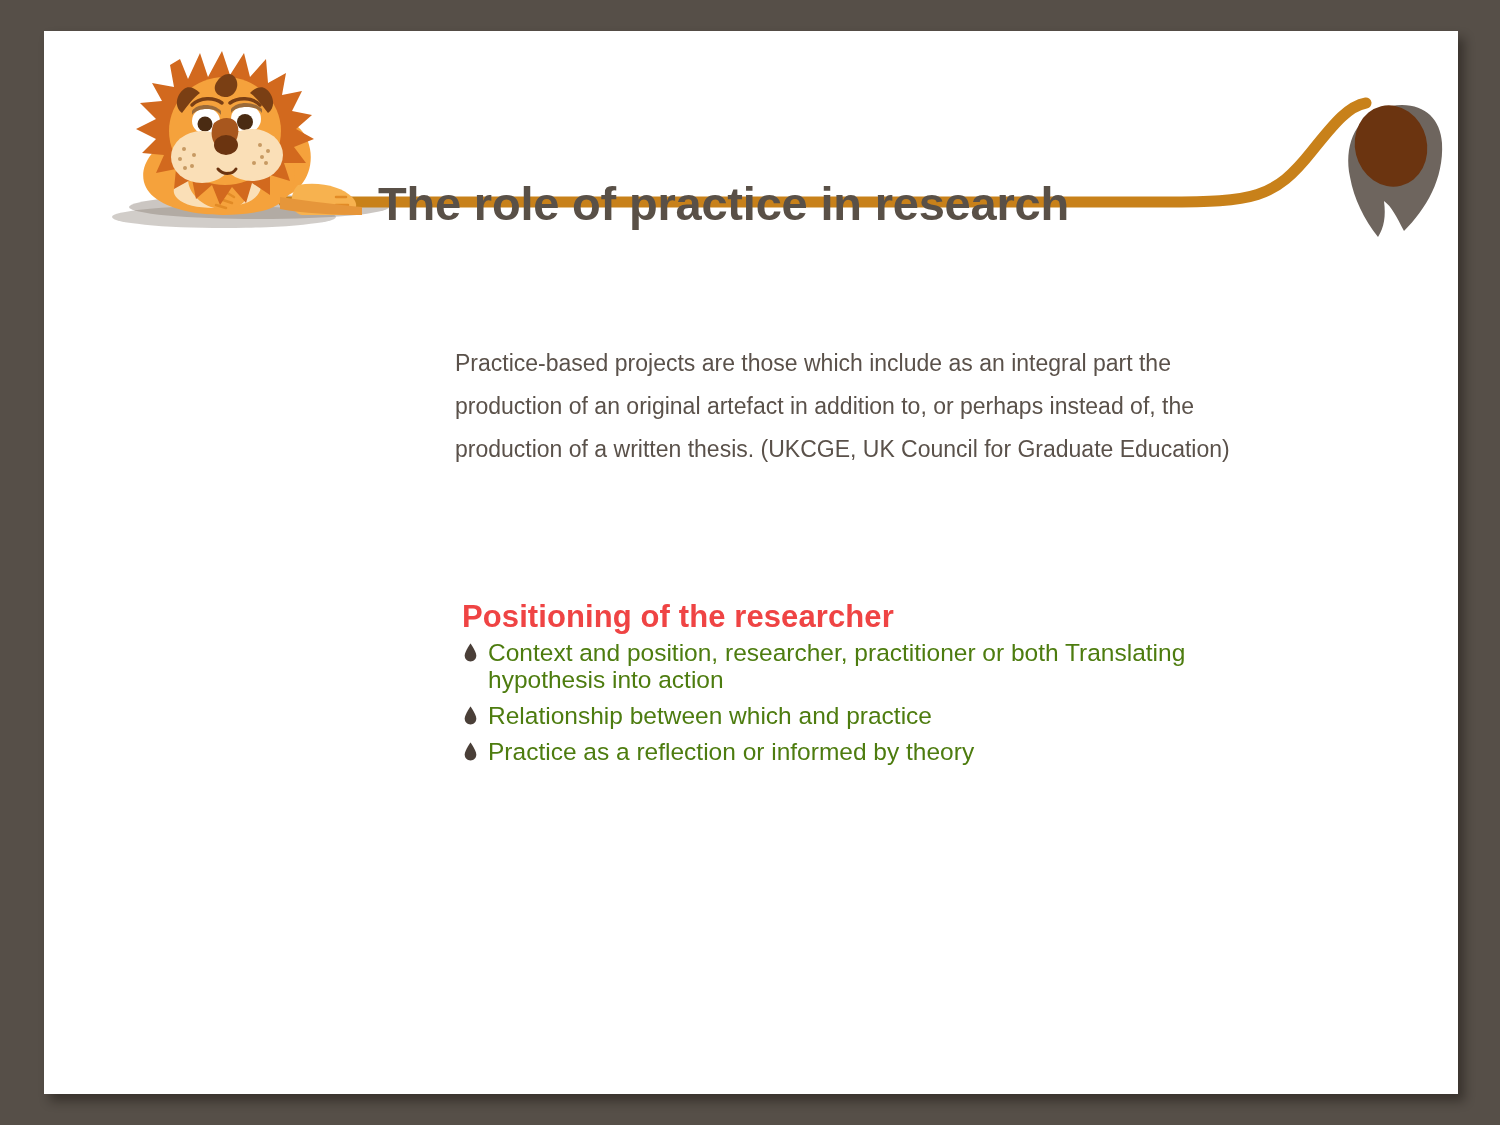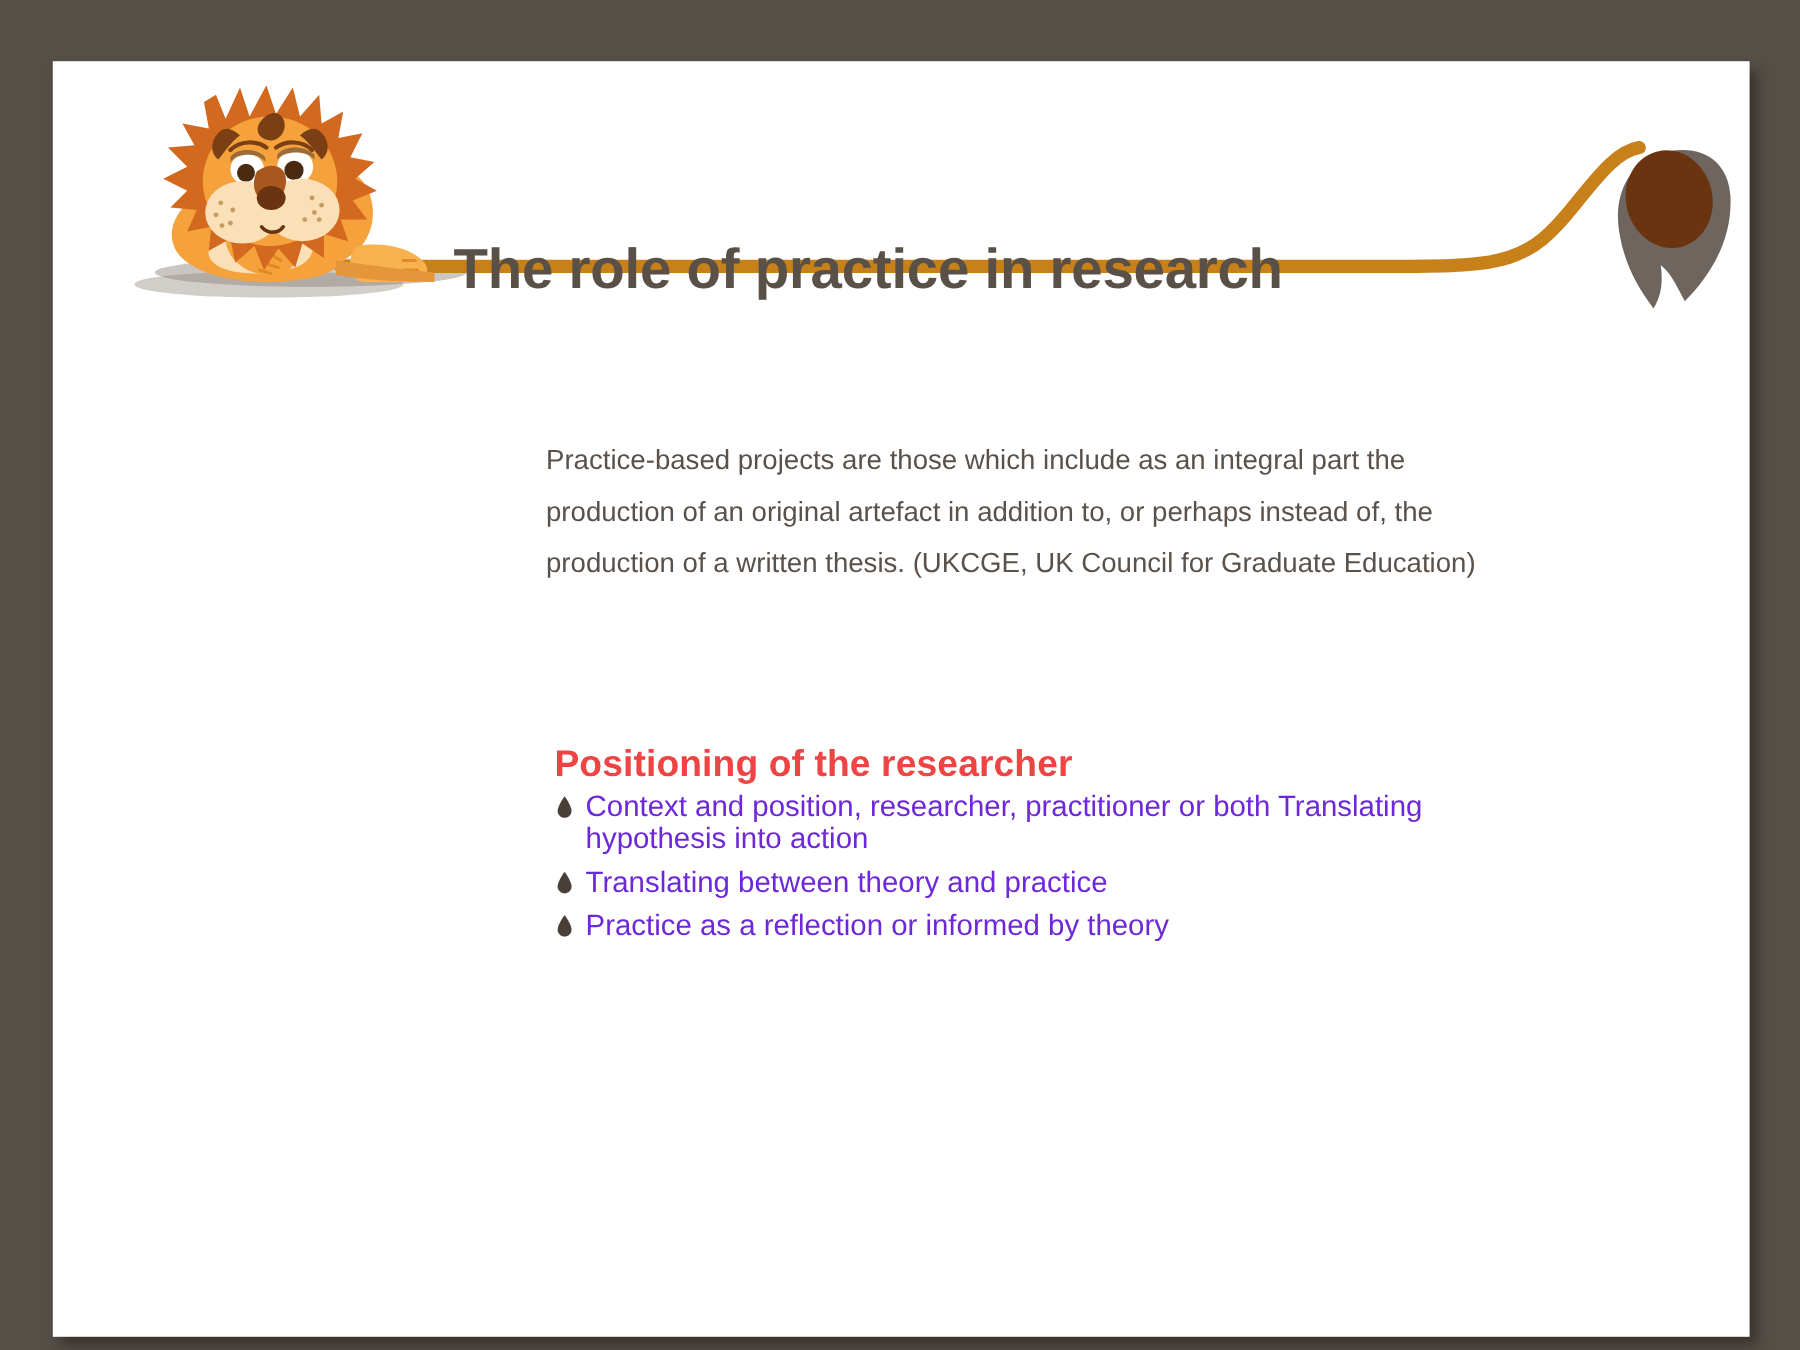--- a/index.html
+++ b/index.html
@@ -26,21 +26,20 @@
   
   #slide-canvas {
     position: absolute;
     left: 44px;
     top: 31px;
     width: 1414px;
     height: 1063px;
     background: #FFFFFF;
     box-shadow: 6px 7px 10px rgba(20, 16, 12, 0.45);
     overflow: hidden;
-    margin-top: 20px;
   }
 
   
   #header-band {
     position: absolute;
     left: 0;
     top: 0;
     width: 1414px;
     height: 215px;
   }
@@ -108,21 +107,21 @@
     margin: 0;
     padding: 0;
     list-style: none;
   }
   #bullet-list li {
     position: relative;
     padding-left: 24px;
     margin-bottom: 9px;
     font-size: 24.5px;
     line-height: 27px;
-    color: #6d28d9;
+    color: #4d7c0f;
   }
   #bullet-list li .drop-marker {
     position: absolute;
     left: 0;
     top: 4px;
     width: 13px;
     height: 19px;
   }
 </style>
 </head>
@@ -230,21 +229,21 @@
           <path d="M6.5 0.5 C6.5 0.5 12.3 8.4 12.3 12.6 C12.3 16.1 9.7 18.5 6.5 18.5
                    C3.3 18.5 0.7 16.1 0.7 12.6 C0.7 8.4 6.5 0.5 6.5 0.5 Z" fill="#4A3F38"></path>
         </svg>
         <span>Context and position,  researcher, practitioner or both Translating hypothesis into action</span>
       </li>
       <li>
         <svg class="drop-marker" viewBox="0 0 13 19">
           <path d="M6.5 0.5 C6.5 0.5 12.3 8.4 12.3 12.6 C12.3 16.1 9.7 18.5 6.5 18.5
                    C3.3 18.5 0.7 16.1 0.7 12.6 C0.7 8.4 6.5 0.5 6.5 0.5 Z" fill="#4A3F38"></path>
         </svg>
-        <span>Translating between theory and practice</span>
+        <span>Relationship between which and practice</span>
       </li>
       <li>
         <svg class="drop-marker" viewBox="0 0 13 19">
           <path d="M6.5 0.5 C6.5 0.5 12.3 8.4 12.3 12.6 C12.3 16.1 9.7 18.5 6.5 18.5
                    C3.3 18.5 0.7 16.1 0.7 12.6 C0.7 8.4 6.5 0.5 6.5 0.5 Z" fill="#4A3F38"></path>
         </svg>
         <span>Practice as a reflection or informed by theory</span>
       </li>
     </ul>
 

